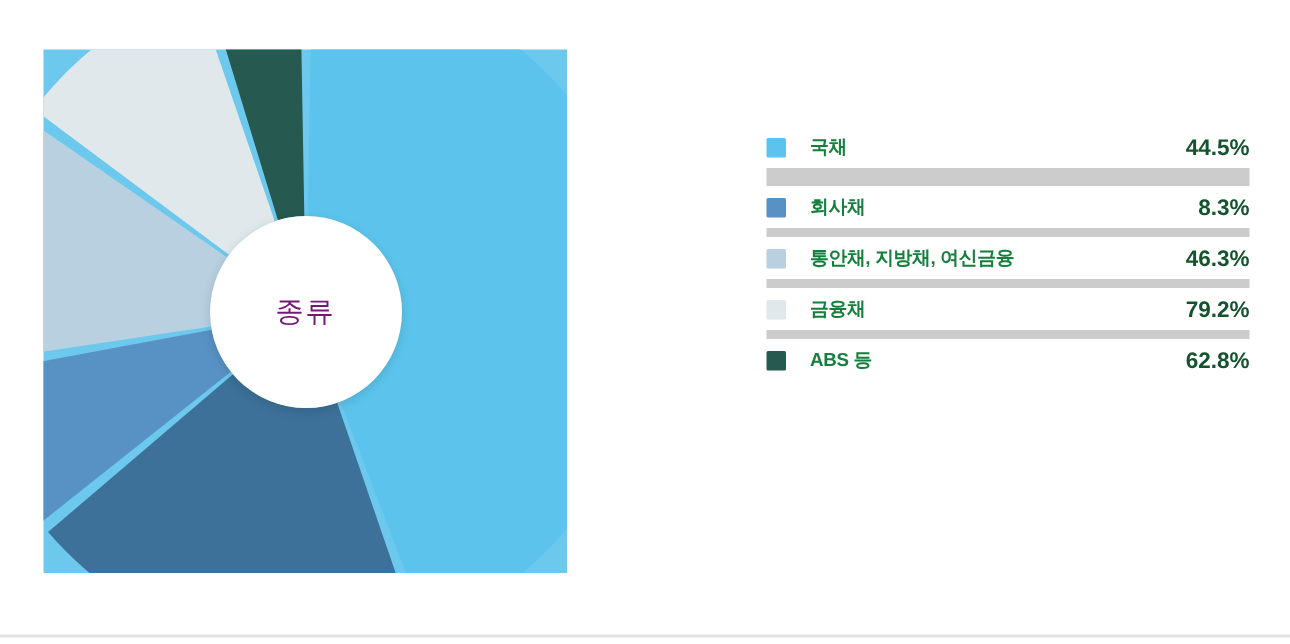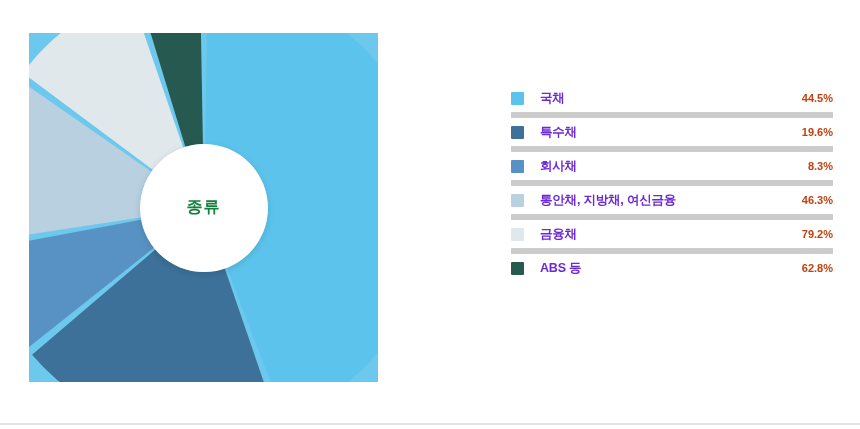--- a/index.html
+++ b/index.html
@@ -45,23 +45,23 @@
     margin-left: -64px;
     margin-top: -64px;
     border-radius: 50%;
     background: #ffffff;
     box-shadow: 0 2px 7px rgba(0,0,0,0.13);
     display: flex;
     align-items: center;
     justify-content: center;
   }
   #center-label {
-    font-size: 16px;
-    font-weight: bold;
-    color: #15803d;
+    font-size: 19px;
+    font-weight: normal;
+    color: #701a75;
     letter-spacing: 1px;
   }
 
   
   #legend {
     position: absolute;
     left: 511px;
     top: 84px;
     width: 322px;
   }
@@ -74,29 +74,29 @@
   .legend-swatch {
     width: 13px;
     height: 13px;
     flex: 0 0 13px;
     border-radius: 1px;
   }
   .legend-label {
     margin-left: 16px;
     font-size: 12.5px;
     font-weight: bold;
-    color: #6d28d9;
+    color: #15803d;
     white-space: nowrap;
     letter-spacing: -0.2px;
   }
   .legend-value {
     margin-left: auto;
-    font-size: 11px;
+    font-size: 15px;
     font-weight: bold;
-    color: #c2410c;
+    color: #14532d;
     white-space: nowrap;
   }
   .legend-sep {
     height: 6px;
     background: #cccccc;
     margin: 0 0 0 0;
   }
 
   
   #footer-divider {
@@ -127,25 +127,20 @@
   </div>
 </div>
 
 <div id="legend">
     <div class="legend-row">
       <span class="legend-swatch" style="background: rgb(92, 196, 236);"></span>
       <span class="legend-label">국채</span>
       <span class="legend-value">44.5%</span>
     </div>
     <div class="legend-sep" style="background: rgb(204, 204, 204);"></div>
-    <div class="legend-row">
-      <span class="legend-swatch" style="background: rgb(61, 113, 153);"></span>
-      <span class="legend-label">특수채</span>
-      <span class="legend-value">19.6%</span>
-    </div>
     <div class="legend-sep" style="background: rgb(204, 204, 204);"></div>
     <div class="legend-row">
       <span class="legend-swatch" style="background: rgb(88, 146, 196);"></span>
       <span class="legend-label">회사채</span>
       <span class="legend-value">8.3%</span>
     </div>
     <div class="legend-sep" style="background: rgb(204, 204, 204);"></div>
     <div class="legend-row">
       <span class="legend-swatch" style="background: rgb(185, 208, 224);"></span>
       <span class="legend-label">통안채, 지방채, 여신금융</span>

